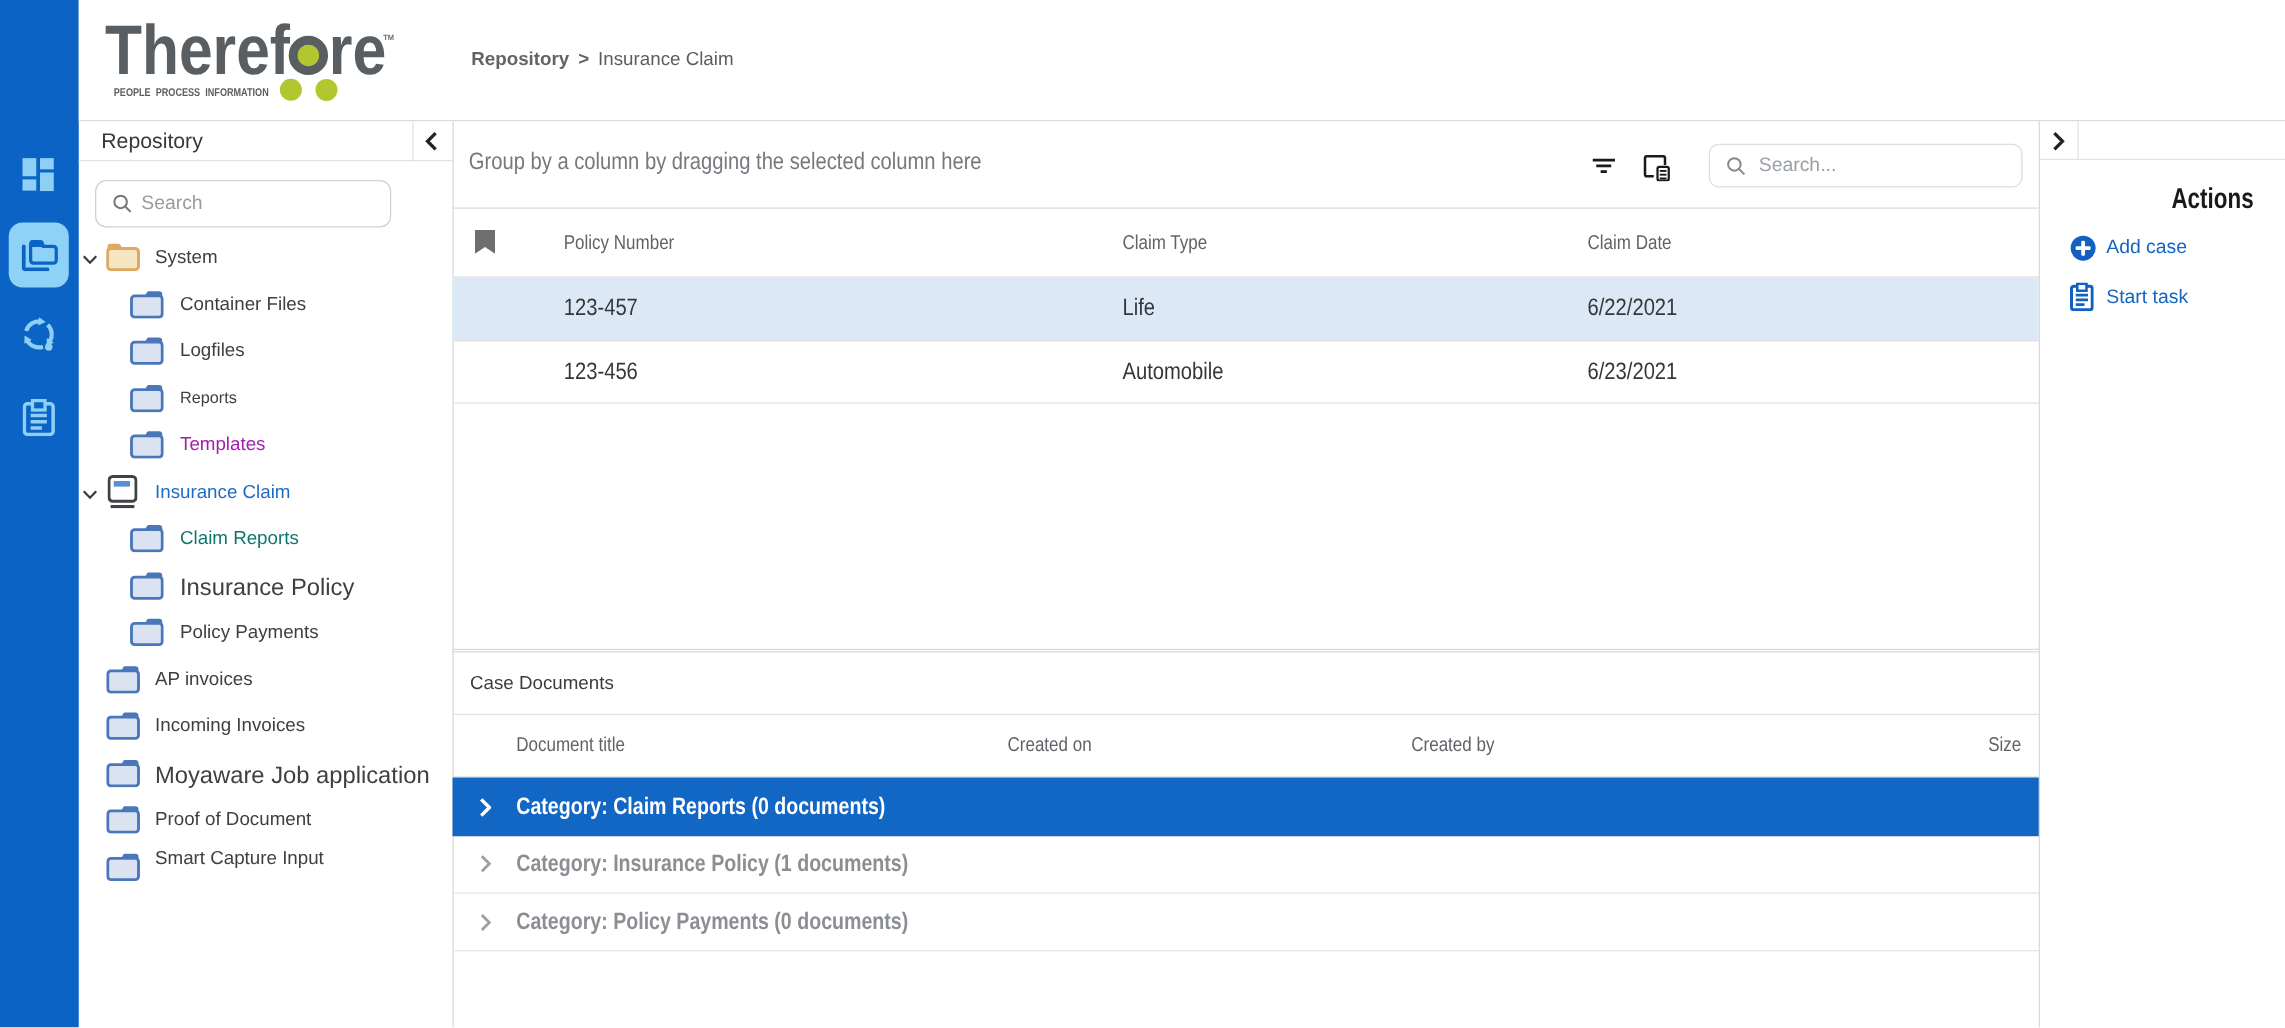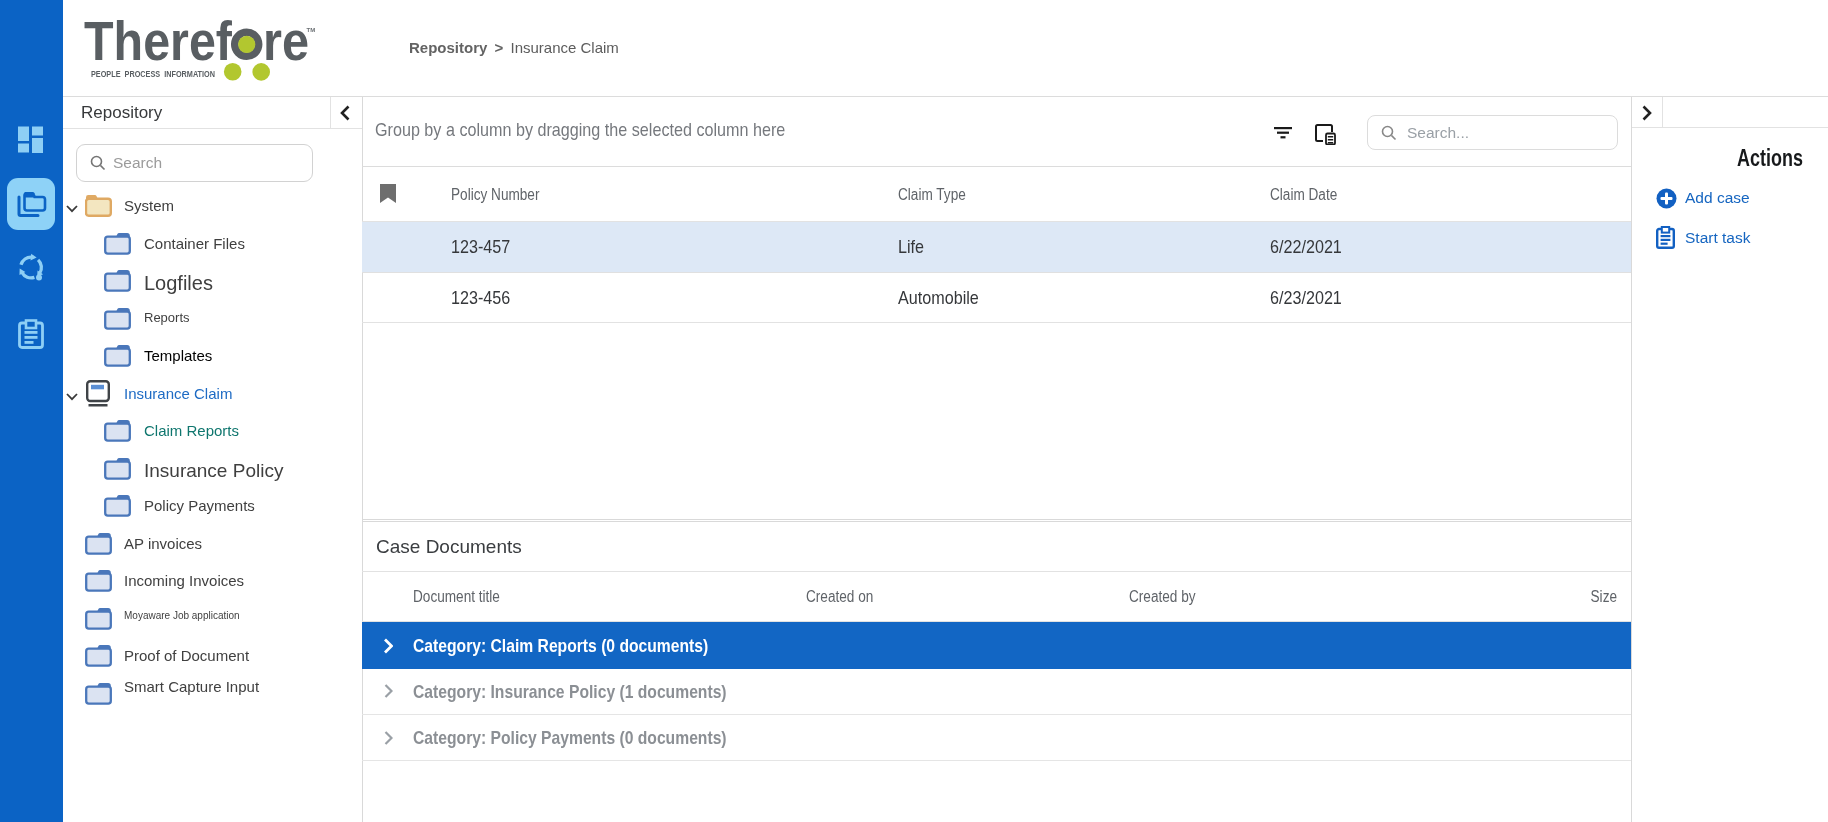--- a/index.html
+++ b/index.html
@@ -56,21 +56,21 @@
     <text x="0" y="47.5" textLength="148" lengthAdjust="spacingAndGlyphs" font-family="Liberation Sans" font-weight="bold" font-size="56" fill="#595e62">Theref</text>
     <circle cx="162.7" cy="32.3" r="12" fill="#fff" stroke="#595e62" stroke-width="7.5"></circle>
     <circle cx="162.7" cy="32.3" r="8.6" fill="#b2c72f"></circle>
     <text x="179" y="47.5" textLength="46" lengthAdjust="spacingAndGlyphs" font-family="Liberation Sans" font-weight="bold" font-size="56" fill="#595e62">re</text>
     <text x="222.5" y="20" font-family="Liberation Sans" font-weight="bold" font-size="6" fill="#6a6f73">TM</text>
     <circle cx="148.7" cy="59.8" r="8.8" fill="#b2c72f"></circle>
     <circle cx="177.2" cy="59.9" r="8.8" fill="#b2c72f"></circle>
     <text x="7" y="65" textLength="124" lengthAdjust="spacingAndGlyphs" font-family="Liberation Sans" font-weight="bold" font-size="9" fill="#595e62">PEOPLE&nbsp;&nbsp;PROCESS&nbsp;&nbsp;INFORMATION</text>
   </svg>
 
-  <div class="abs" style="left:377px;top:39px;font-size:15px;color:#636363;margin-left:32px;">
+  <div class="abs" style="left:377px;top:39px;font-size:15px;color:#636363;">
     <span style="font-weight:bold;">Repository</span>
     <span style="font-weight:bold;margin:0 3px;">&gt;</span>
     <span style="color:#5c5c5c;">Insurance Claim</span>
   </div>
 
   <div class="abs" style="left:63px;top:97px;width:300px;height:725px;border-right:1px solid #d9d9d9;"></div>
 
   <div class="abs bborder" style="left:63px;top:97px;width:299px;height:32px;"></div>
   <div class="abs" style="left:81px;top:97px;height:32px;line-height:32px;font-size:17px;color:#37393b;">Repository</div>
   <div class="abs" style="left:330px;top:97px;width:1px;height:32px;background:#e2e2e2;"></div>
@@ -110,31 +110,31 @@
   <div class="abs" style="left:124px;top:197px;font-size:15px;color:#3f3f3f;">System</div>
 
   <svg class="abs" style="left:104px;top:231.5px;" width="27" height="23" viewBox="0 0 27 23">
       <use href="#bluefolder"></use>
     </svg>
   <div class="abs" style="left:144px;top:234.5px;font-size:15px;color:#3f3f3f;">Container Files</div>
 
   <svg class="abs" style="left:104px;top:269px;" width="27" height="23" viewBox="0 0 27 23">
       <use href="#bluefolder"></use>
     </svg>
-  <div class="abs" style="left:144px;top:272px;font-size:20px;color:#3f3f3f;">Logfiles</div>
+  <div class="abs" style="left:144px;top:272px;font-size:15px;color:#3f3f3f;">Logfiles</div>
 
   <svg class="abs" style="left:104px;top:306.5px;" width="27" height="23" viewBox="0 0 27 23">
       <use href="#bluefolder"></use>
     </svg>
   <div class="abs" style="left:144px;top:309.5px;font-size:13px;color:#3f3f3f;">Reports</div>
 
   <svg class="abs" style="left:104px;top:344px;" width="27" height="23" viewBox="0 0 27 23">
       <use href="#bluefolder"></use>
     </svg>
-  <div class="abs" style="left:144px;top:347px;font-size:15px;color:#000000;">Templates</div>
+  <div class="abs" style="left:144px;top:347px;font-size:15px;color:#a21caf;">Templates</div>
 
   <div class="abs" style="left:66px;top:387px;"><svg width="12" height="8" viewBox="0 0 12 8">
         <use href="#chevdown"></use>
       </svg></div>
   <svg class="abs" style="left:86px;top:380px;" width="24" height="27" viewBox="0 0 24 27">
     <rect x="1.2" y="1.2" width="21.6" height="19.8" rx="3" fill="#fff" stroke="#3f4347" stroke-width="2.4"></rect>
     <rect x="5" y="4.8" width="13" height="4.5" fill="#5b8fd4"></rect>
     <rect x="2.5" y="24" width="19" height="2.5" fill="#3f4347"></rect>
   </svg>
   <div class="abs" style="left:124px;top:384.5px;font-size:15px;color:#1e6bc4;">Insurance Claim</div>
@@ -160,21 +160,21 @@
   <div class="abs" style="left:124px;top:534.5px;font-size:15px;color:#3f3f3f;">AP invoices</div>
 
   <svg class="abs" style="left:85px;top:569px;" width="27" height="23" viewBox="0 0 27 23">
       <use href="#bluefolder"></use>
     </svg>
   <div class="abs" style="left:124px;top:572px;font-size:15px;color:#3f3f3f;">Incoming Invoices</div>
 
   <svg class="abs" style="left:85px;top:606.5px;" width="27" height="23" viewBox="0 0 27 23">
       <use href="#bluefolder"></use>
     </svg>
-  <div class="abs" style="left:124px;top:609.5px;font-size:10px;color:#3f3f3f;">Moyaware Job application</div>
+  <div class="abs" style="left:124px;top:609.5px;font-size:19px;color:#3f3f3f;">Moyaware Job application</div>
 
   <svg class="abs" style="left:85px;top:644px;" width="27" height="23" viewBox="0 0 27 23">
       <use href="#bluefolder"></use>
     </svg>
   <div class="abs" style="left:124px;top:647px;font-size:15px;color:#3f3f3f;">Proof of Document</div>
 
   <svg class="abs" style="left:85px;top:681.5px;" width="27" height="23" viewBox="0 0 27 23">
       <use href="#bluefolder"></use>
     </svg>
   <div class="abs" style="left:124px;top:678px;font-size:15px;color:#404040;">Smart Capture Input</div>
@@ -218,21 +218,21 @@
   <div class="abs cx85" style="left:898px;top:222px;height:50px;line-height:50px;font-size:19px;color:#35373a;">Life</div>
   <div class="abs cx85" style="left:1270px;top:222px;height:50px;line-height:50px;font-size:19px;color:#35373a;">6/22/2021</div>
 
   <div class="abs" style="left:362px;top:273px;width:1269px;height:50px;border-bottom:1px solid #e2e2e2;"></div>
   <div class="abs cx85" style="left:451px;top:273px;height:50px;line-height:50px;font-size:19px;color:#35373a;">123-456</div>
   <div class="abs cx85" style="left:898px;top:273px;height:50px;line-height:50px;font-size:19px;color:#35373a;">Automobile</div>
   <div class="abs cx85" style="left:1270px;top:273px;height:50px;line-height:50px;font-size:19px;color:#35373a;">6/23/2021</div>
 
   <div class="abs" style="left:362px;top:521px;width:1270px;height:301px;border-right:1px solid #d9d9d9;border-top:1px solid #d9d9d9;"></div>
   <div class="abs" style="left:362px;top:522px;width:1269px;height:50px;border-bottom:1px solid #e2e2e2;"></div>
-  <div class="abs" style="left:376px;top:522px;height:50px;line-height:50px;font-size:19px;color:#3a3d40;">Case Documents</div>
+  <div class="abs" style="left:376px;top:522px;height:50px;line-height:50px;font-size:15px;color:#3a3d40;">Case Documents</div>
 
   <div class="abs" style="left:362px;top:572px;width:1269px;height:50px;border-bottom:1px solid #e2e2e2;"></div>
   <div class="abs cx85" style="left:413px;top:572px;height:50px;line-height:50px;font-size:16px;color:#5f6368;">Document title</div>
   <div class="abs cx85" style="left:806px;top:572px;height:50px;line-height:50px;font-size:16px;color:#5f6368;">Created on</div>
   <div class="abs cx85" style="left:1129px;top:572px;height:50px;line-height:50px;font-size:16px;color:#5f6368;">Created by</div>
   <div class="abs cx85" style="left:1500px;top:572px;width:117px;height:50px;line-height:50px;font-size:16px;color:#5f6368;text-align:right;transform-origin:100% 50%;">Size</div>
 
   <div class="abs" style="left:362px;top:622px;width:1269px;height:47px;background:#1266c4;"></div>
   <svg class="abs" style="left:383px;top:638px;" width="10" height="16" viewBox="0 0 10 16">
     <path d="M2 1.5 L8.5 8 L2 14.5" fill="none" stroke="#fff" stroke-width="2.8"></path>

